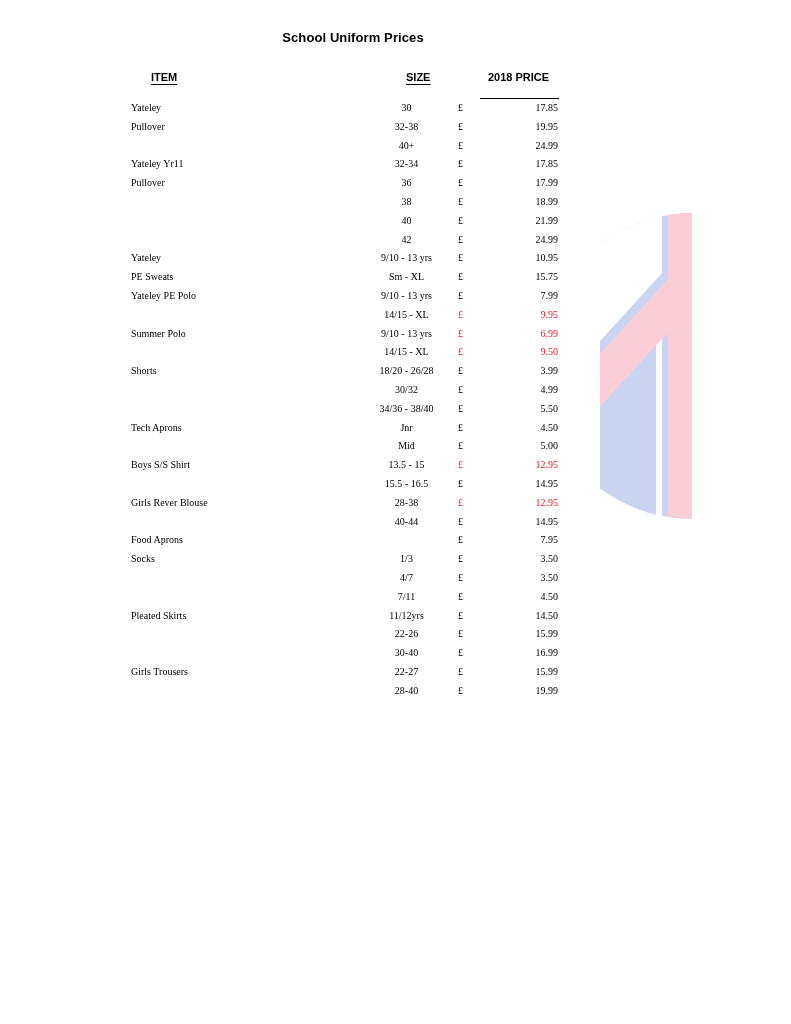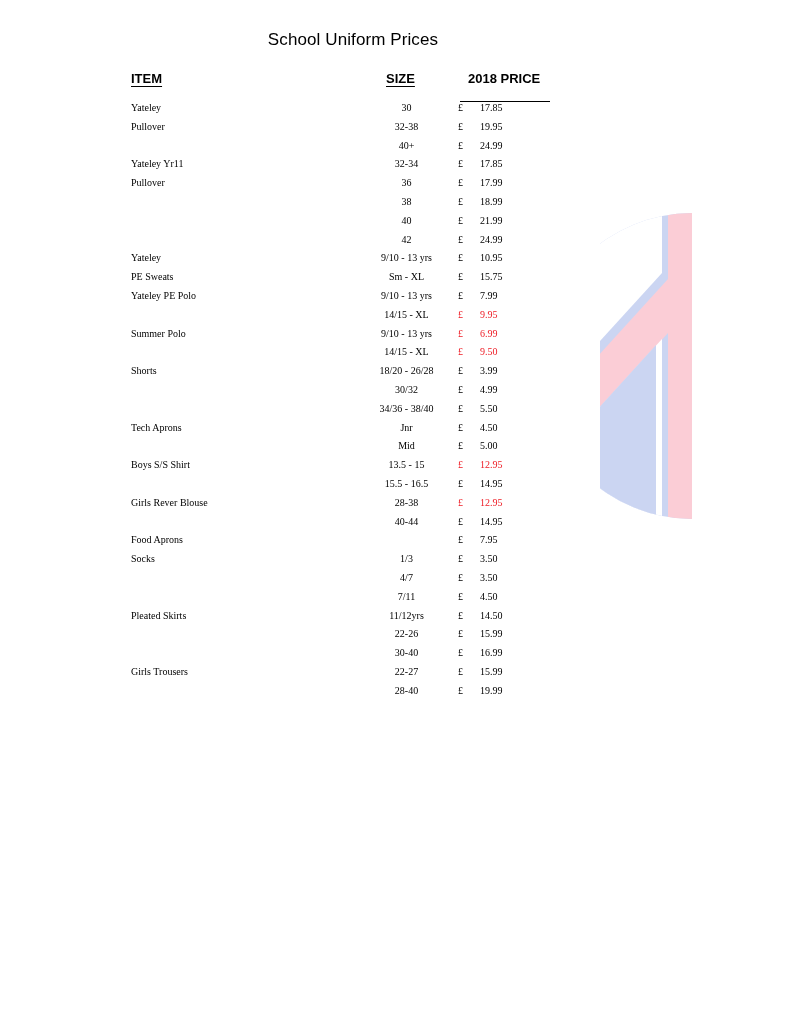--- a/index.html
+++ b/index.html
@@ -27,42 +27,43 @@
     z-index: 0;
   }
 
   
   #doc-title {
     position: absolute;
     left: 0;
     top: 30px;
     width: 706px;
     text-align: center;
-    font-size: 17px;
-    font-weight: normal;
+    font-size: 13px;
+    font-weight: bold;
     letter-spacing: 0.1px;
     z-index: 2;
   }
 
   
   #col-headers {
     position: absolute;
     left: 131px;
     top: 71px;
     width: 428px;
     height: 18px;
     z-index: 2;
   }
   .col-head {
     position: absolute;
-    font-size: 13px;
+    font-size: 11px;
     font-weight: bold;
     text-decoration: underline;
     text-underline-offset: 2.5px;
     white-space: nowrap;
+    margin-left: 20px;
   }
   #head-item  { left: 0px;   top: 0; }
   #head-size  { left: 255px; top: 0; }
   #head-price {
     left: 329px;
     top: 0;
     text-decoration: none;
     border-bottom: 1.3px solid #000;
     padding: 0 10px 15px 8px;
   }
@@ -91,21 +92,21 @@
     line-height: 18.8px;
     border: none;
     vertical-align: middle;
     background: transparent;
   }
 
   
   td.item { border-left: 1.1px solid #000; padding-left: 4px; text-align: left; }
   td.size { border-left: 1.1px solid #000; text-align: center; margin-top: 12px; }
   td.cur  { border-left: 1.1px solid #000; padding-left: 5px; text-align: left; }
-  td.amt  { border-right: 1.1px solid #000; padding-right: 7px; }
+  td.amt  { border-right: 1.1px solid #000; padding-right: 7px; text-align: right; }
 
   
   tr.top-thick td    { border-top: 1.6px solid #000; }
   tr.group-start td  { border-top: 1.6px solid #000; }
   tr.last-row td     { border-bottom: 1.6px solid #000; }
 
   td.red { color: #ee1c25; }
 </style>
 </head>
 <body>

